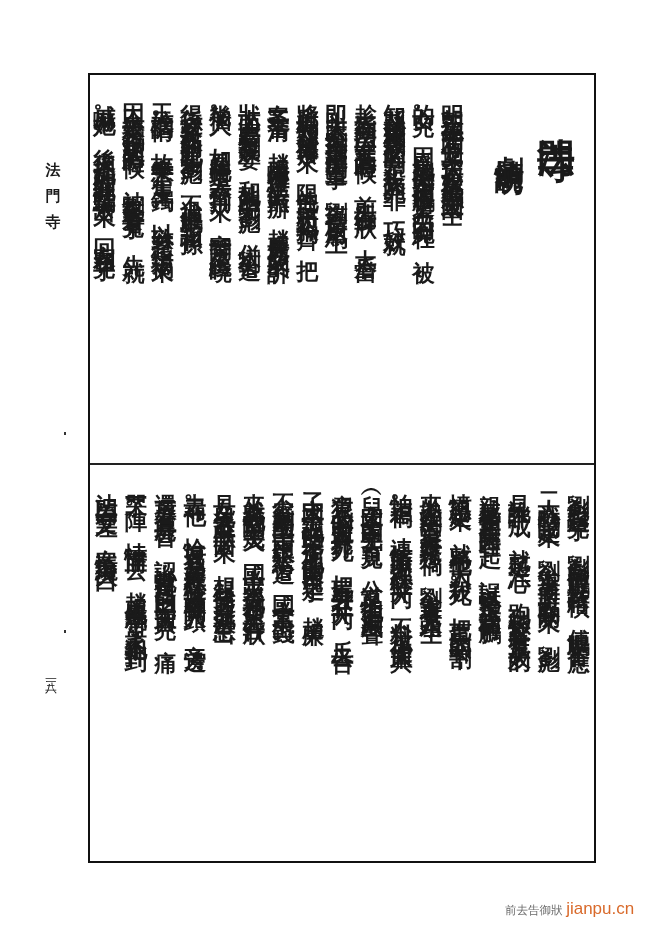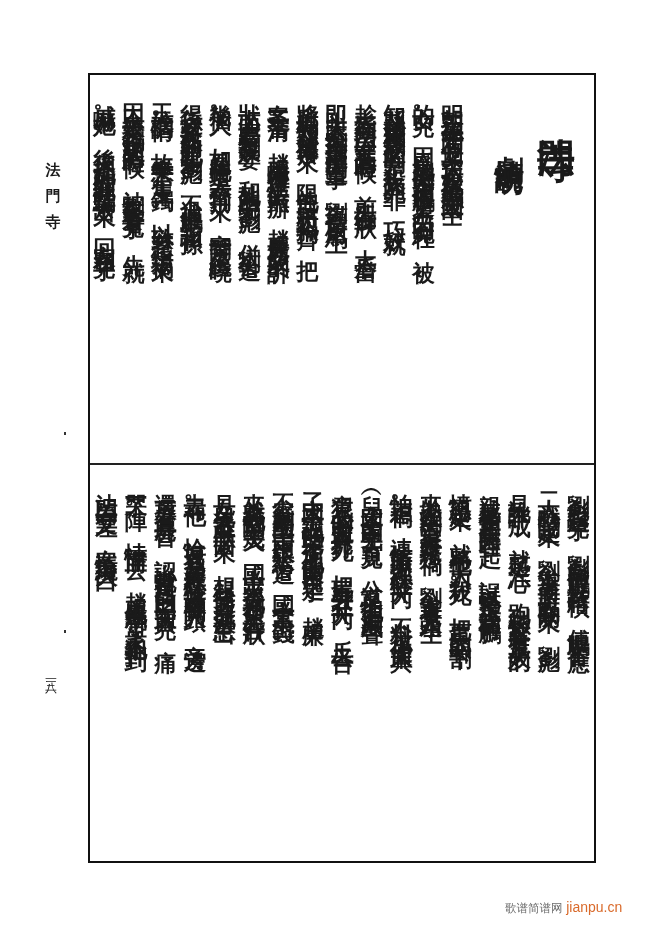--- a/index.html
+++ b/index.html
@@ -66,21 +66,21 @@
     letter-spacing: 0px;
   }
   .watermark {
     position: absolute;
     left: 505px; top: 899px;
     font-family: "DejaVu Sans", sans-serif;
     font-size: 11.5px;
     color: #6b6b6b;
     white-space: nowrap;
   }
-  .watermark .wm-url { color: #d96a2b; font-family: "Liberation Sans", sans-serif; font-size: 14px; }
+  .watermark .wm-url { color: #d96a2b; font-family: "Liberation Sans", sans-serif; font-size: 17px; }
   .tick { position: absolute; width: 2px; height: 3px; background:#333; }
 </style>
 </head>
 <body>
 
 <div class="page-frame">
   <div class="frame-divider"></div>
 </div>
 
 <div class="title" style="left:530px; top:108px;">法門寺</div>
@@ -121,15 +121,15 @@
   <div class="col" style="left:123.5px; top:476px;">哭了一陣。悻悻而去。趙廉也就帶了一衆人犯押到</div>
   <div class="col" style="left:94px; top:476px;">法門寺交差。案情纔大白。</div>
 </div>
 
 <div class="margin-title" style="left:43px; top:150px;">法門寺</div>
 <div class="tick" style="left:64px; top:432px;"></div>
 <div class="tick" style="left:64px; top:630px;"></div>
 <div class="page-number" style="left:42px; top:672px;">三八一</div>
 
 <div class="watermark">
-  <span>歌谱简谱网</span>
+  <span>前去告御狀</span>
   <span class="wm-url">jianpu.cn</span>
 </div>
 
 </body></html>

